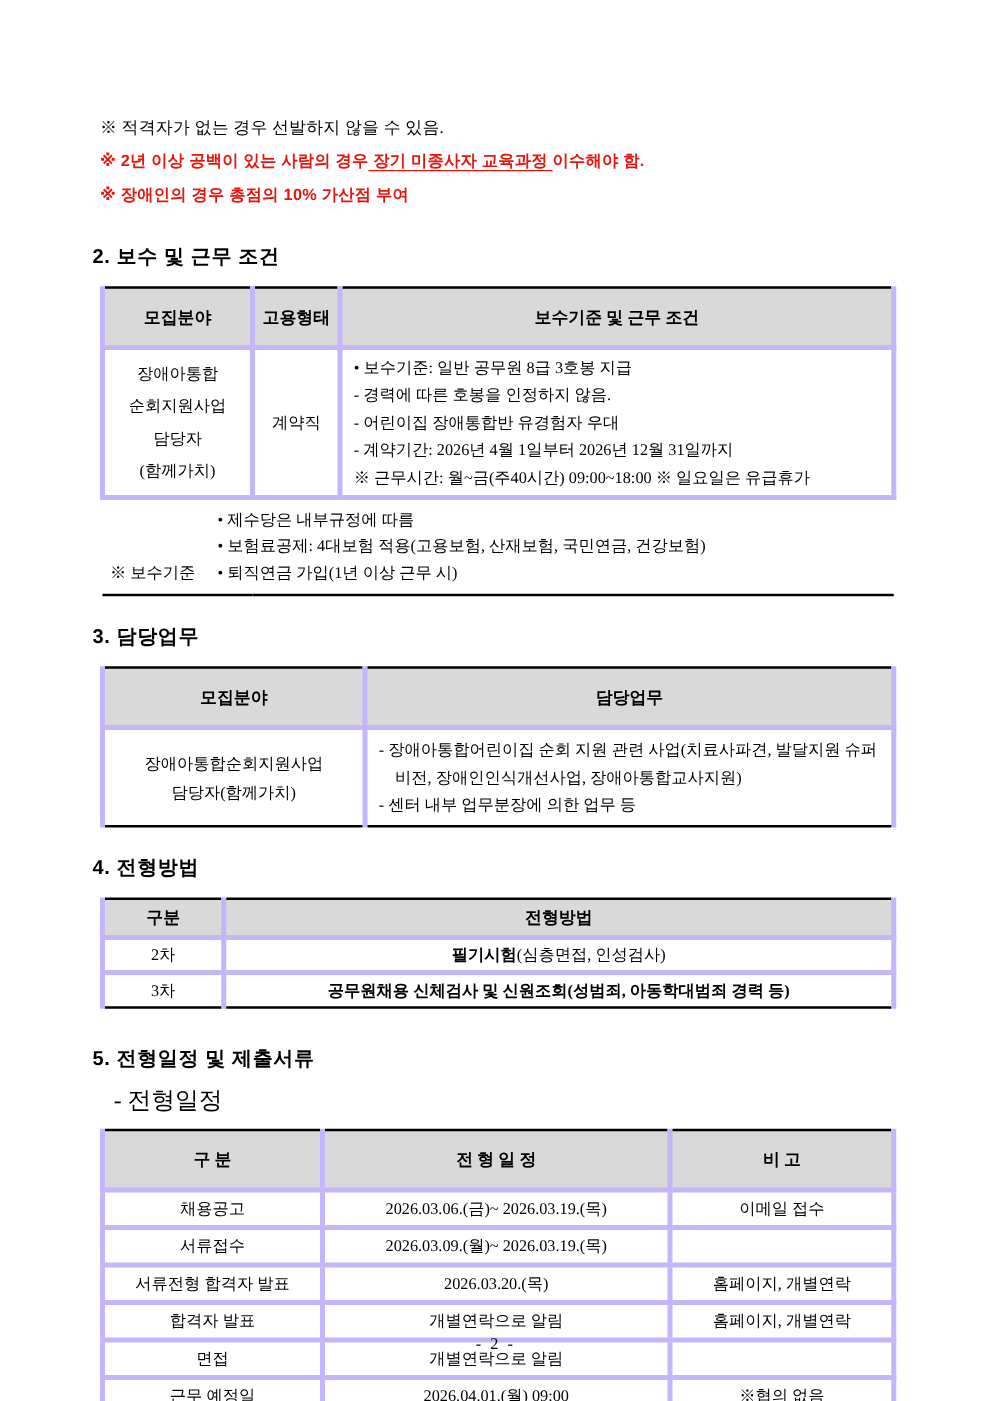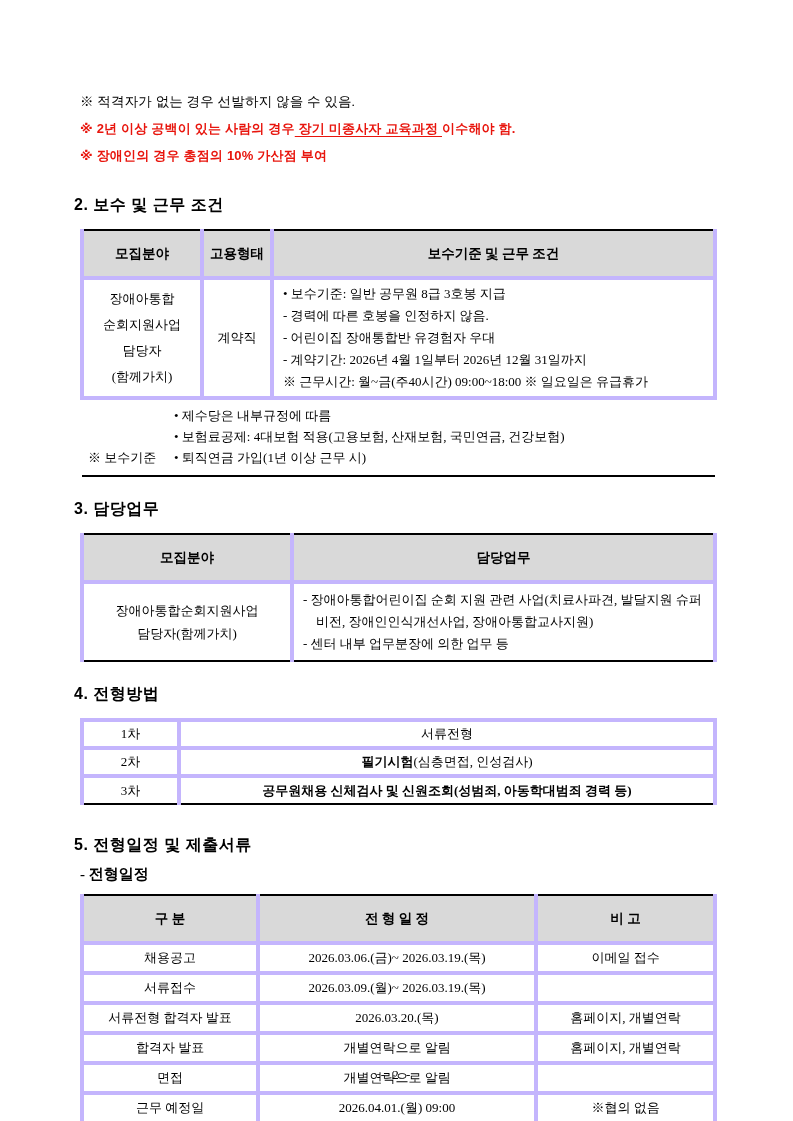--- a/index.html
+++ b/index.html
@@ -24,21 +24,21 @@
   .notice.red{color:var(--red);font-weight:bold;font-family:"Liberation Sans","DejaVu Sans",sans-serif;font-size:13px;}
   .notice .ul{text-decoration:underline;text-underline-offset:3px;}
   
   .sec-title{
     font-size:16px;font-weight:bold;
     margin:22px 0 13px -6px;
     letter-spacing:0.5px;
     font-family:Liberation Sans, sans-serif;
   }
   .sec-title.first{margin-top:14px;}
-  .subtitle{font-size:15px;margin:-4px 0 10px 0;font-weight:bold;}
+  .subtitle{font-size:19px;margin:-4px 0 10px 11px;}
   
   table{border-collapse:collapse;width:633px;table-layout:fixed;}
   th,td{border:4px solid #c4b5fd;padding:5px 4px;vertical-align:middle;}
   tr.top-row th{border-top:2px solid #000;}
   tr.bottom-row td{border-bottom:2.5px solid #000;}
   th{
     background:var(--hdrbg);
     font-weight:bold;text-align:center;
     height:48px;font-size:13.5px;
   }
@@ -153,23 +153,23 @@
   </tbody>
     </table>
 
   <h2 class="sec-title">4. 전형방법</h2>
   <table class="t4">
     <colgroup>
         <col class="c1">
         <col class="c2">
       </colgroup>
     <tbody>
-    <tr>
-      <td>1차</td>
-      <td><span class="mbold"></span><span>서류전형</span></td>
+        <tr class="top-row">
+      <th>구분</th>
+      <th>전형방법</th>
     </tr>
     <tr>
       <td>2차</td>
       <td><span class="mbold">필기시험</span><span>(심층면접, 인성검사)</span></td>
     </tr>
     <tr class="bottom-row">
       <td>3차</td>
       <td><span class="mbold">공무원채용 신체검사 및 신원조회(성범죄, 아동학대범죄 경력 등)</span><span></span></td>
     </tr>
   </tbody>

